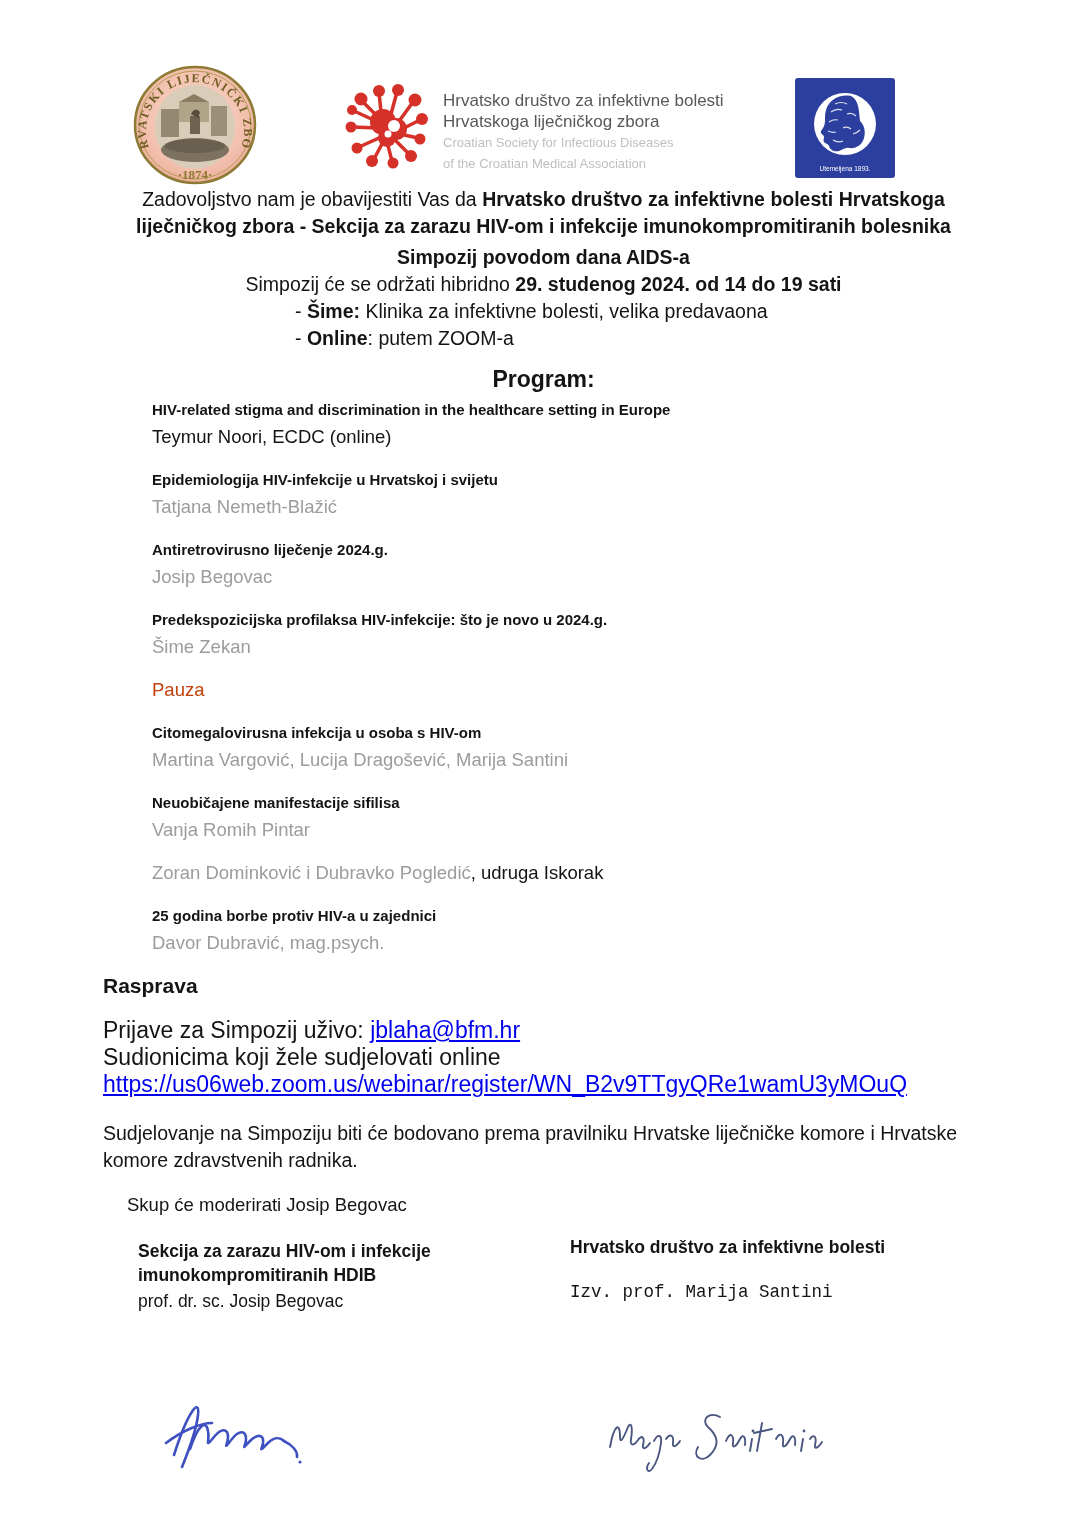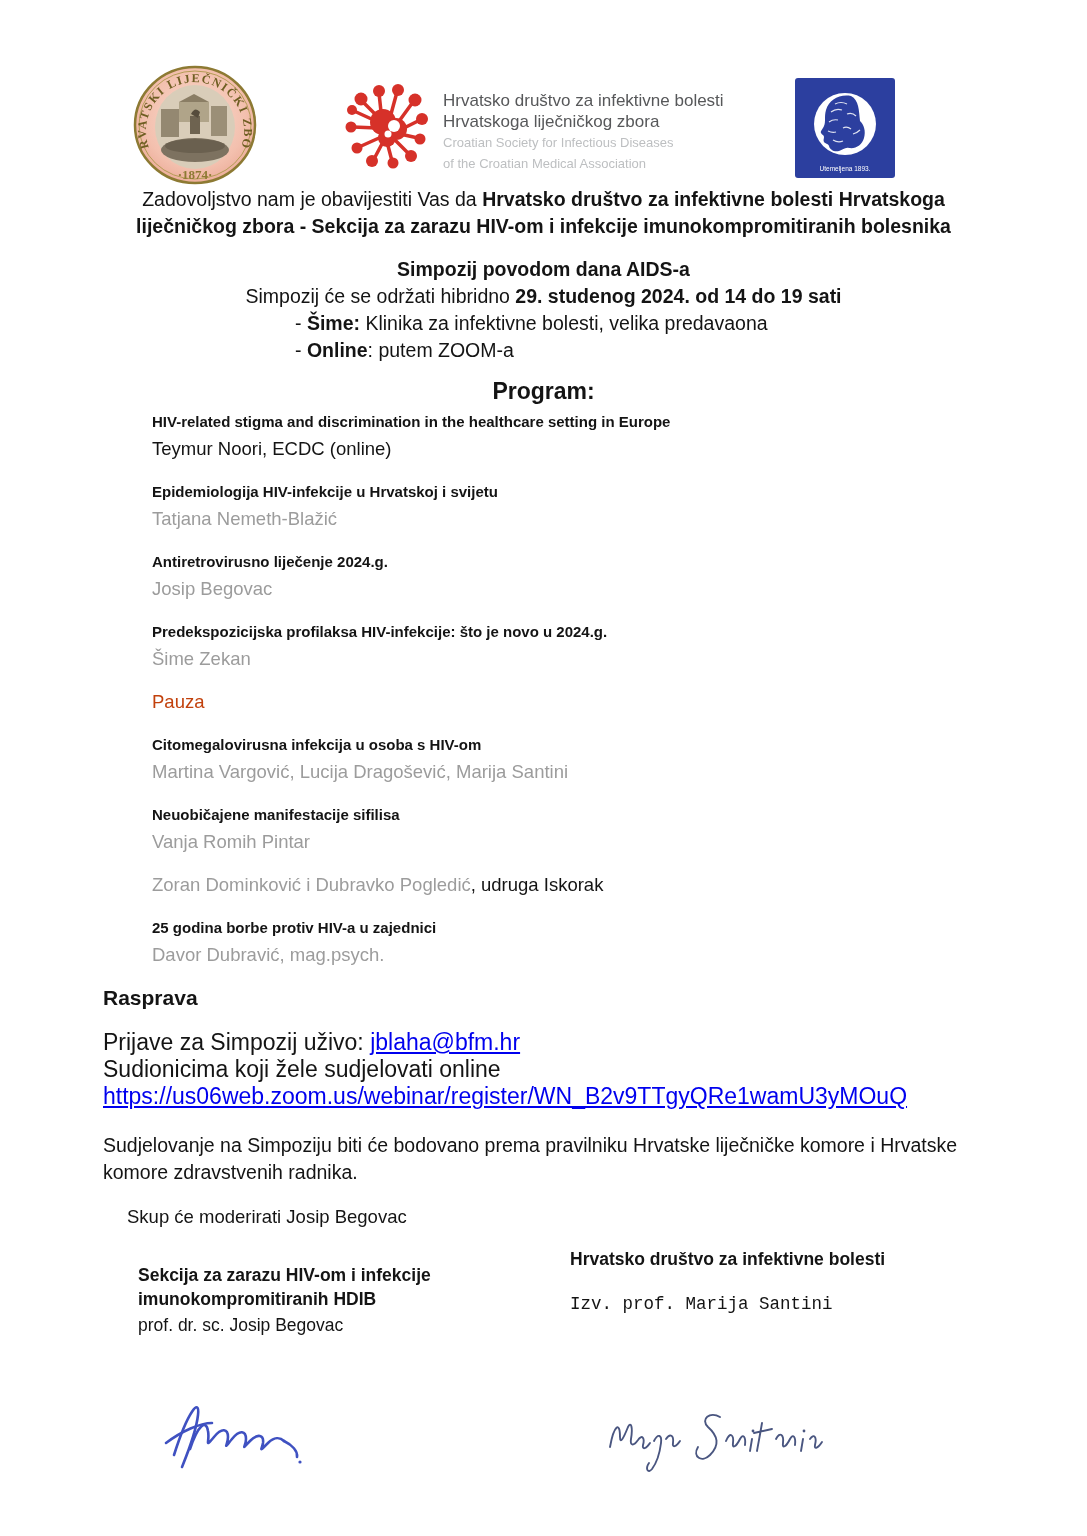--- a/index.html
+++ b/index.html
@@ -36,21 +36,21 @@
   .prog-speaker{font-size:18.5px;line-height:27px;color:#9c9c9c;}
   .prog-speaker.blk{color:#141414;}
   .prog-speaker .blk{color:#141414;}
   .pauza{font-size:18.5px;line-height:27px;color:#c2410c;margin-bottom:16px;}
   .rasprava{margin:16px 0 0 103px;font-weight:bold;font-size:21px;line-height:27px;}
   .registration{margin:18px 0 0 103px;font-size:23px;line-height:27px;}
   a.doc-link{color:#0000ee;text-decoration:underline;}
   .accreditation{margin:22px 95px 0 103px;font-size:19.5px;line-height:27px;max-width:880px;}
   .moderator{margin:17px 0 0 127px;font-size:18.5px;line-height:27px;}
   .sig-cols{position:relative;margin-top:17px;font-size:17.5px;line-height:24px;}
-  .sig-col-left{position:absolute;left:138px;top:16px;width:330px;}
+  .sig-col-left{position:absolute;left:138px;top:4px;width:330px;}
   .sig-col-right{position:absolute;left:570px;top:0;width:400px;}
   .sig-org{font-weight:bold;}
   .sig-name{margin-top:2px;}
   .sig-col-right .sig-name{margin-top:21px;font-family:Liberation Mono, monospace;}
   .sign-left{position:absolute;left:160px;top:1385px;}
   .sign-right{position:absolute;left:600px;top:1395px;}
 </style>
 </head>
 <body>
 
@@ -152,21 +152,21 @@
         </g>
         <text x="50" y="93" text-anchor="middle" font-size="6.5" fill="#ffffff">Utemeljena 1893.</text>
       </svg>
     </div>
   </div>
 
   <div class="content">
 
     <div class="intro"><span>Zadovoljstvo nam je obavijestiti Vas da </span><span class="b">Hrvatsko društvo za infektivne bolesti Hrvatskoga liječničkog zbora - Sekcija za zarazu HIV-om i infekcije imunokompromitiranih bolesnika</span></div>
 
-    <div class="center-line b" style="margin-top:16px;">Simpozij povodom dana AIDS-a</div>
+    <div class="center-line b" style="margin-top:4px;">Simpozij povodom dana AIDS-a</div>
 
     <div class="center-line"><span>Simpozij će se održati hibridno </span><span class="b">29. studenog 2024. od 14 do 19 sati</span></div>
 
     <div class="loc-line"><span>- </span><span class="b">Šime:</span><span> Klinika za infektivne bolesti, velika predavaona</span></div>
 
     <div class="loc-line"><span>- </span><span class="b">Online</span><span>: putem ZOOM-a</span></div>
 
     <div class="prog-heading">Program:</div>
 
     <div class="program">

